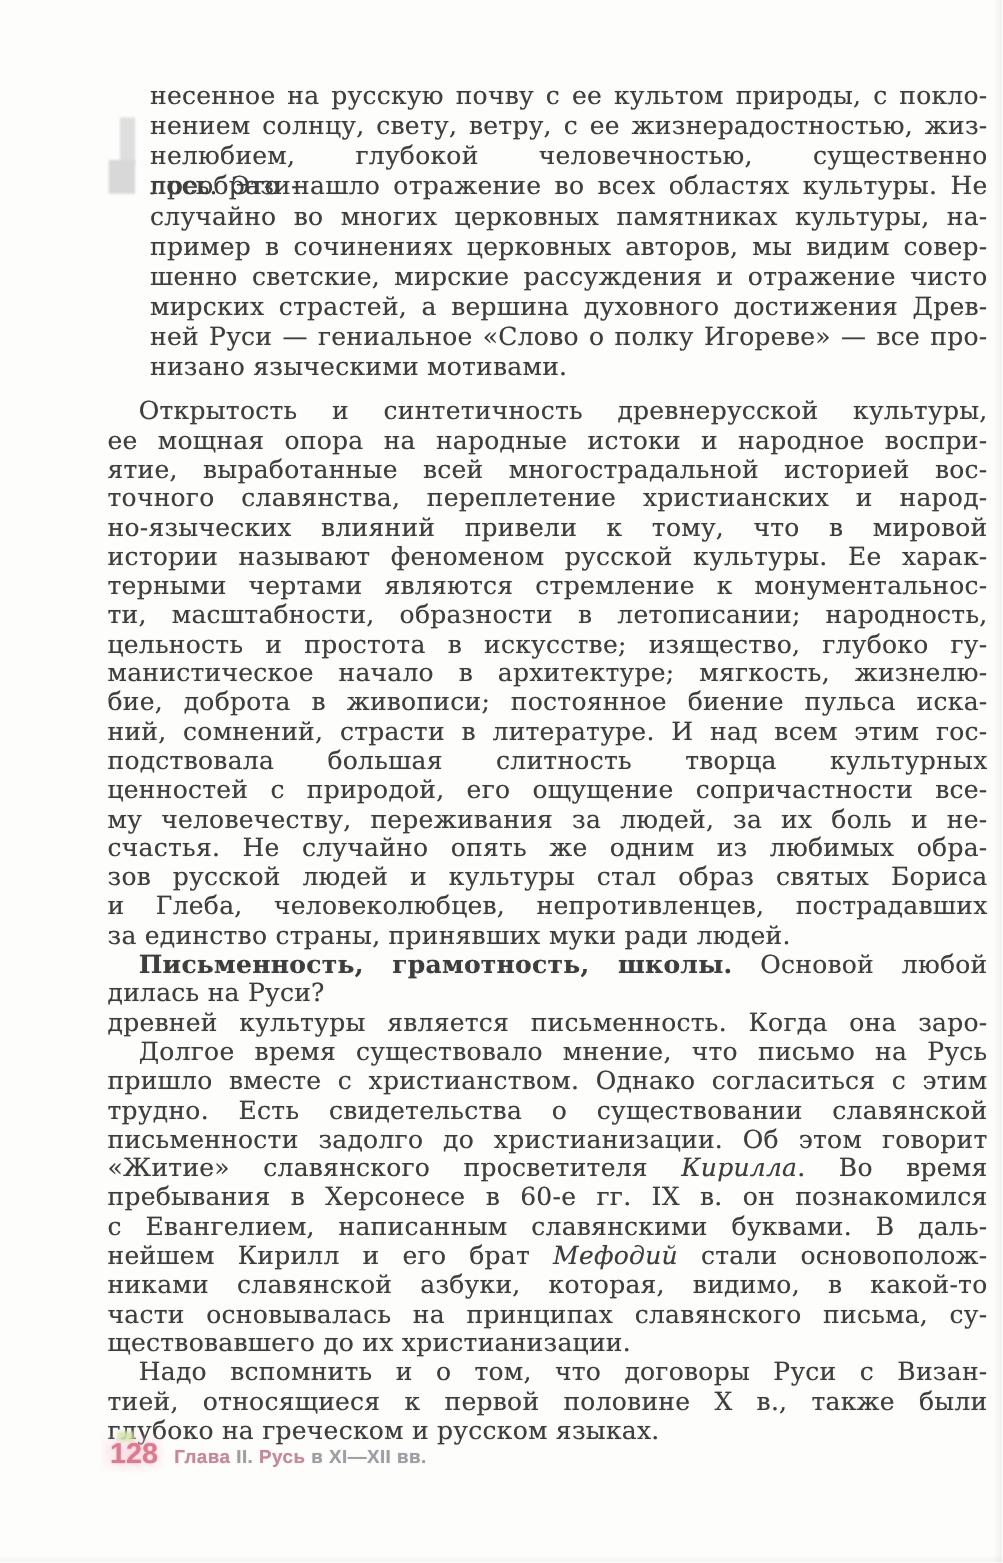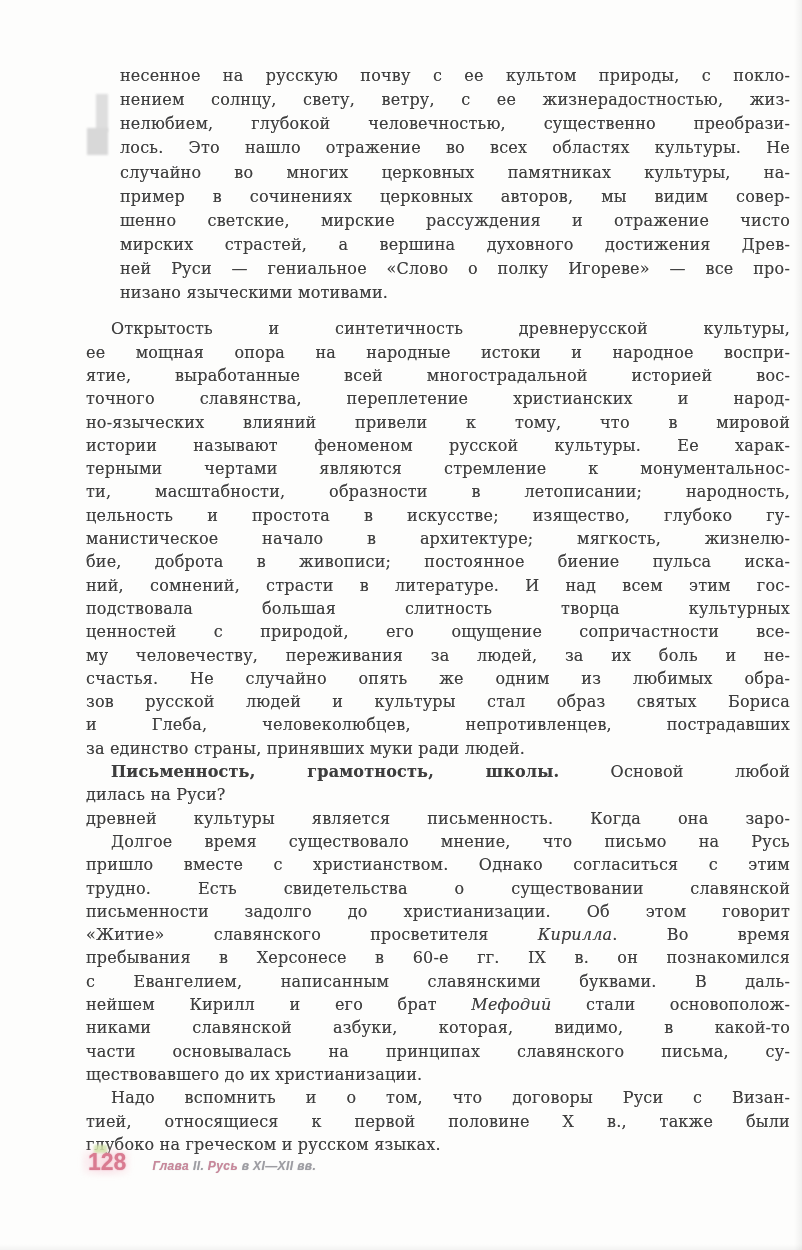--- a/index.html
+++ b/index.html
@@ -40,21 +40,21 @@
     position: absolute; left: 82px; top: 1148px; width: 48px; height: 28px;
     background: radial-gradient(ellipse at center, rgba(246,198,210,0.6), rgba(246,198,210,0));
     filter: blur(2px);
   }
 
   .textcol {
     position: absolute;
     left: 86px; top: 64px;
     width: 704px;
     color: #3e3e3e;
-    font-size: 16px;
+    font-size: 20px;
     letter-spacing: 0.2px;
     text-shadow: 0 0 0.6px rgba(70,70,70,0.55);
   }
   .para { width: 704px; }
   .para.cont { width: 670px; margin-left: 34px; }
   .para.cont .line { height: 24.15px; line-height: 24.15px; }
   .line {
     height: 23.3px; line-height: 23.3px;
     text-align: justify;
     text-align-last: justify;
@@ -62,30 +62,30 @@
   }
   .line.nj { text-align-last: left; }
   .line.ind { text-indent: 25px; }
   .para + .para { margin-top: 0; }
   .para.gap-before { margin-top: 12px; }
   .b { font-weight: bold; }
   .i { font-style: italic; }
 
   .footer {
     position: absolute; left: 88px; top: 1149px;
-    display: flex; align-items: baseline; gap: 26px;
+    display: flex; align-items: baseline; gap: 13px;
     font-family: "Liberation Sans", sans-serif;
   }
   .page-number {
     font-size: 23px; font-weight: bold;
     color: #d97b91;
     text-shadow: 0 0 1.6px rgba(226,144,164,0.85);
   }
   .chapter-title {
-    font-size: 12px; font-style: italic; font-weight: 600;
+    font-size: 15px; font-weight: 600;
     letter-spacing: 0.4px;
     text-shadow: 0 0 0.8px rgba(150,150,150,0.6);
   }
   .chapter-title .c-pink { color: #c9879b; }
   .chapter-title .c-gray { color: #9d9da3; }
 </style>
 </head>
 <body>
 
 <div class="page">

